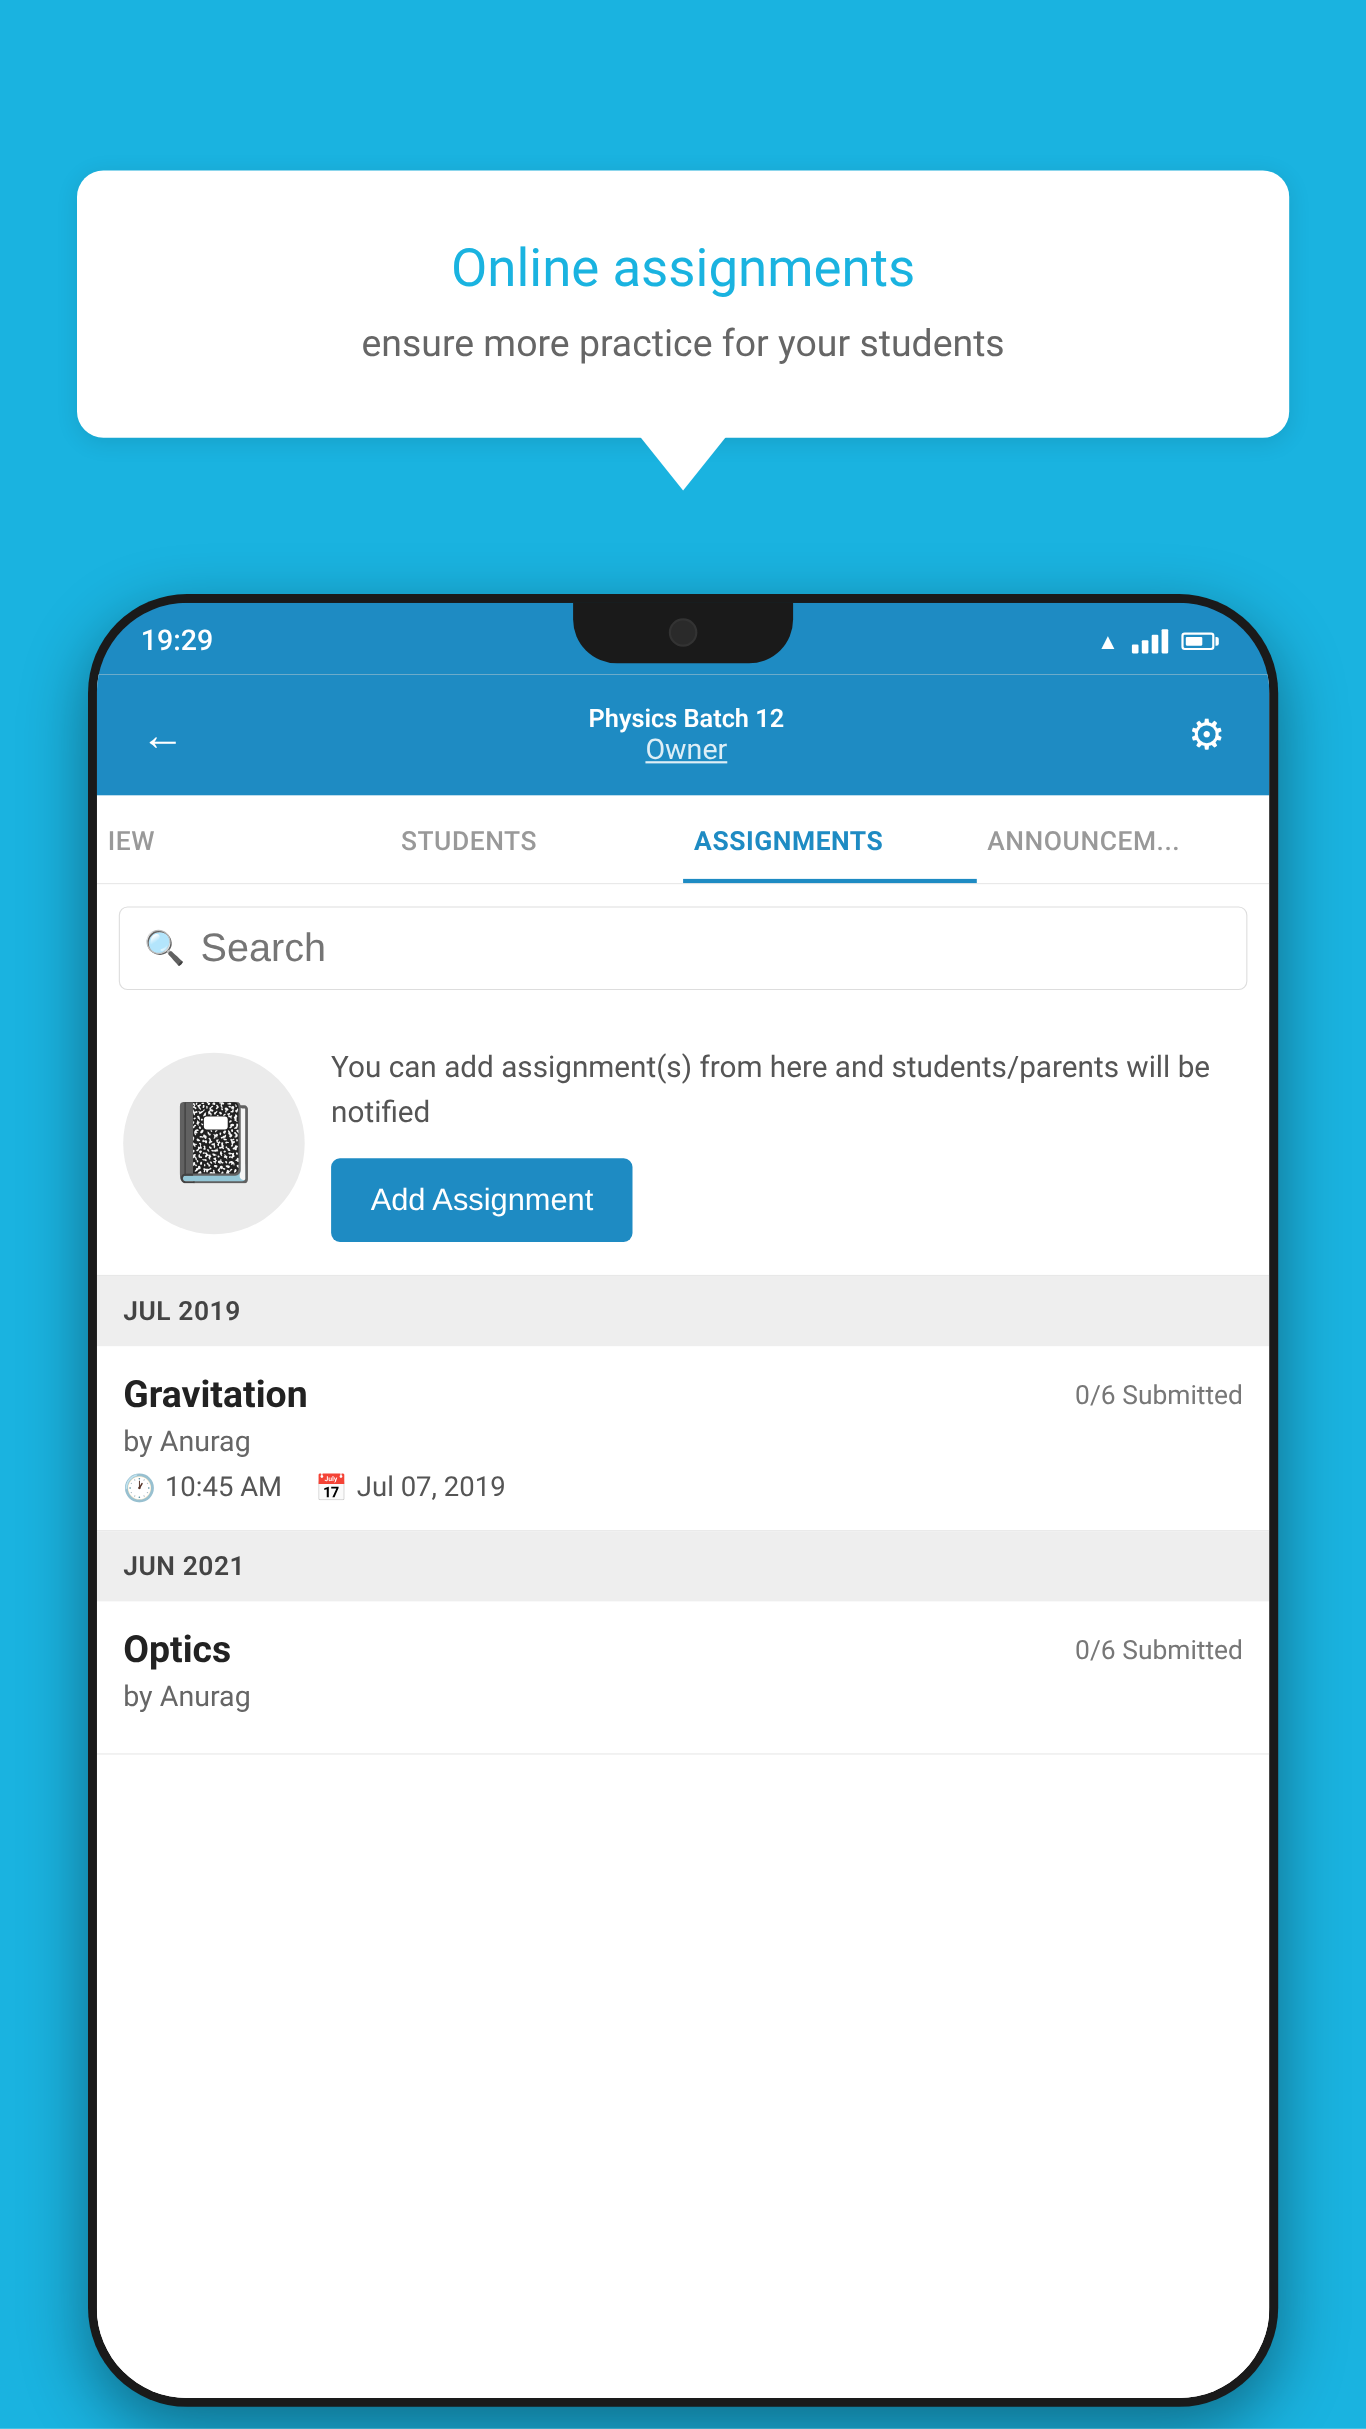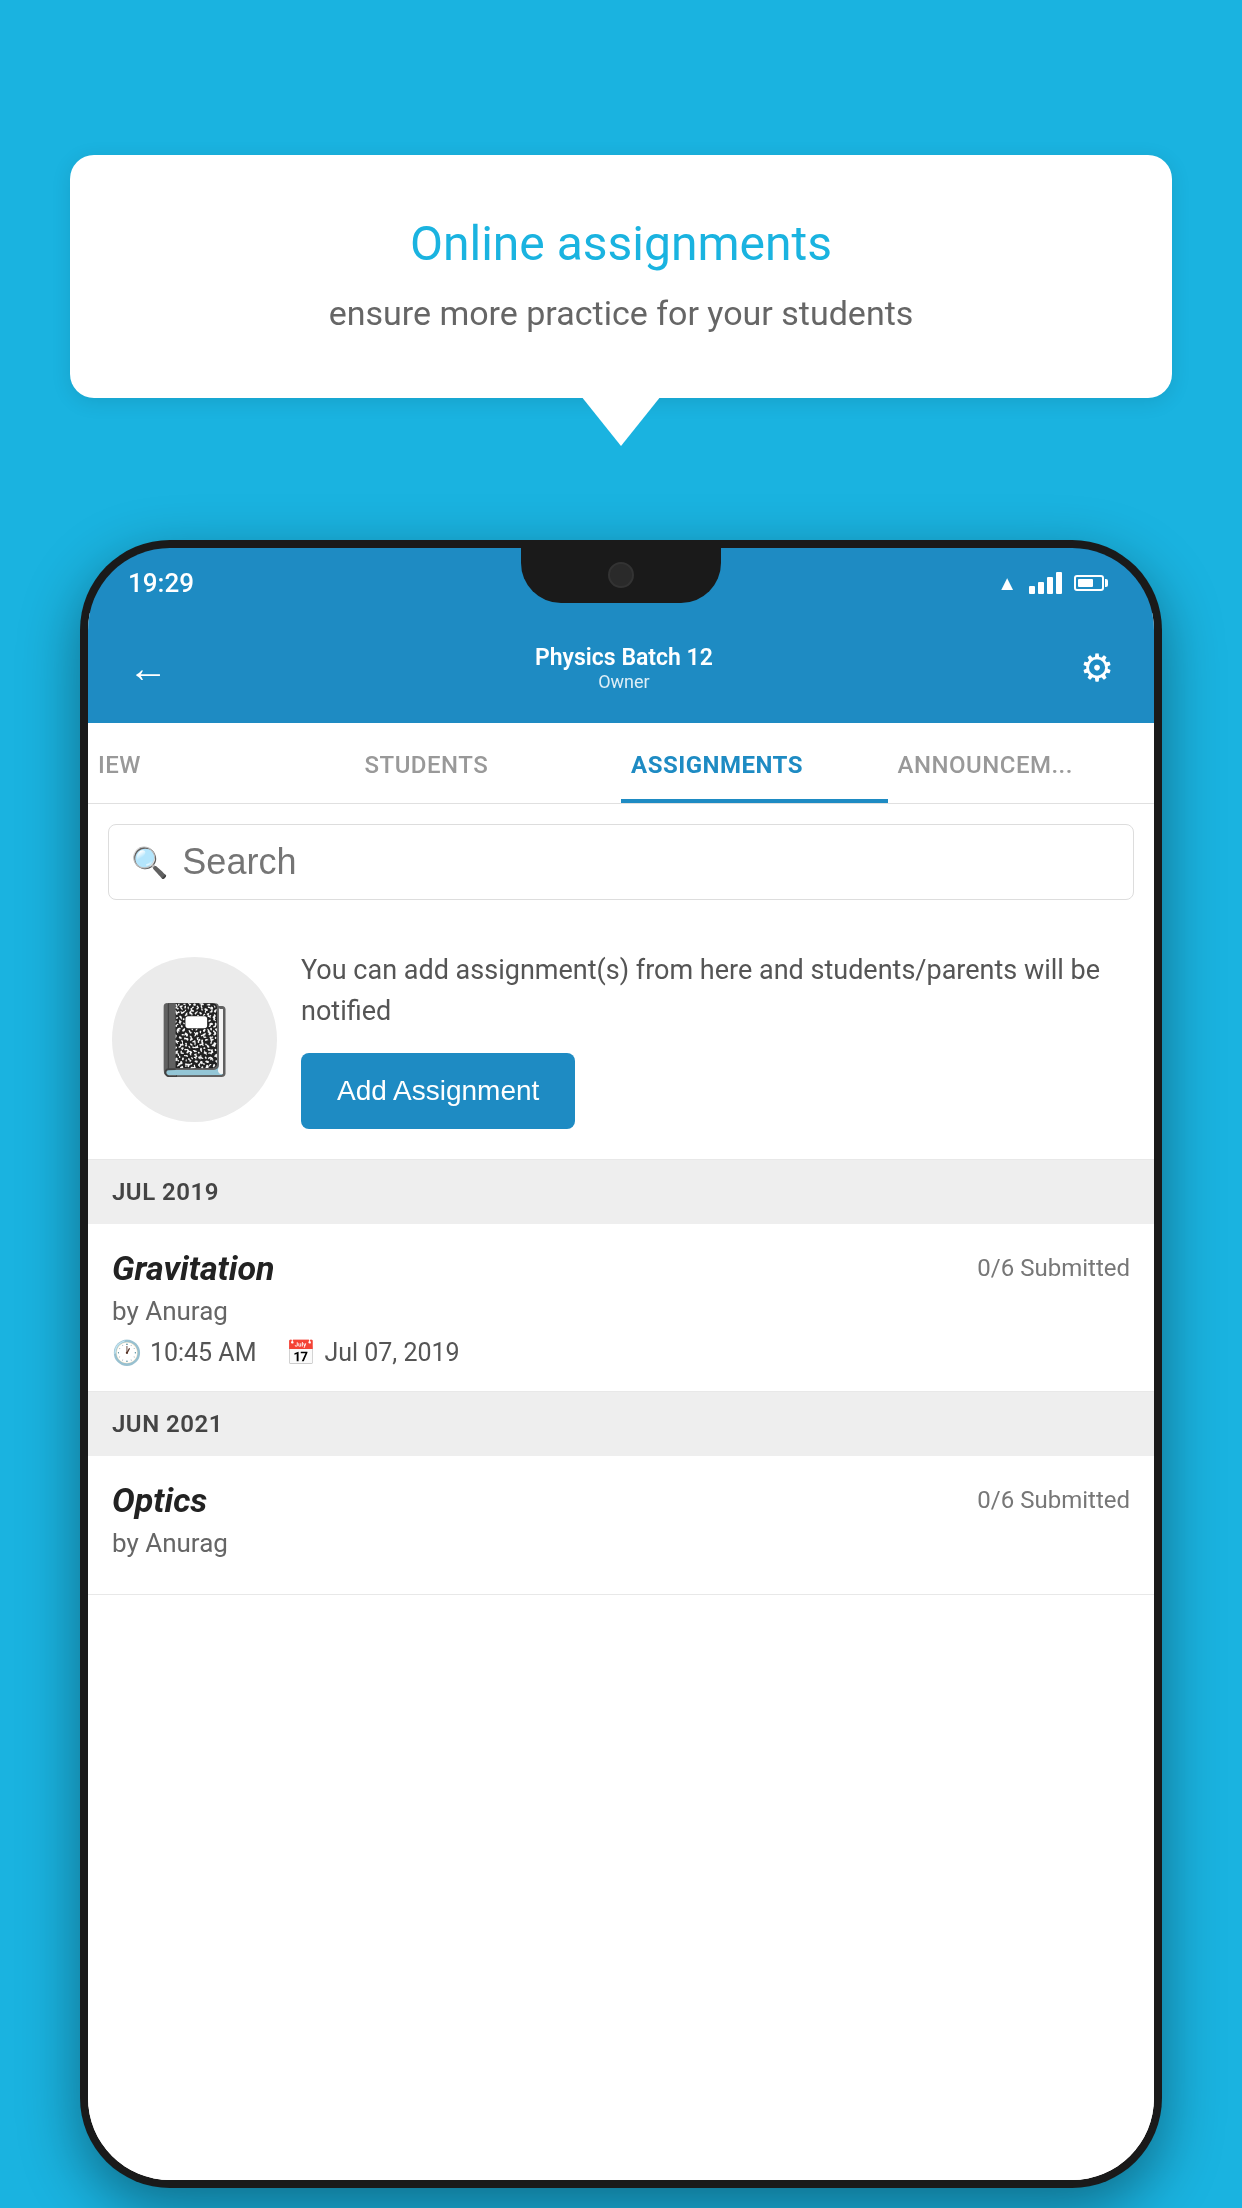--- a/index.html
+++ b/index.html
@@ -177,21 +177,22 @@
       flex: 1;
       text-align: center;
     }
     .app-bar-title {
       color: white;
       font-size: 23px;
       font-weight: 600;
     }
     .app-bar-subtitle {
       color: rgba(255,255,255,0.85);
-      font-size: 18px;
+      font-size: 26px;
+      text-decoration: underline;
     }
     .settings-icon {
       color: white;
       font-size: 38px;
       cursor: pointer;
       padding: 10px;
     }
 
     
     .tabs-container {
@@ -320,21 +321,20 @@
     .assignment-row1 {
       display: flex;
       justify-content: space-between;
       align-items: center;
       margin-bottom: 8px;
     }
     .assignment-name {
       font-size: 34px;
       font-weight: 700;
       color: #222;
-      font-style: italic;
     }
     .assignment-submitted {
       font-size: 24px;
       color: #777;
     }
     .assignment-author {
       font-size: 26px;
       color: #666;
       margin-bottom: 12px;
     }

